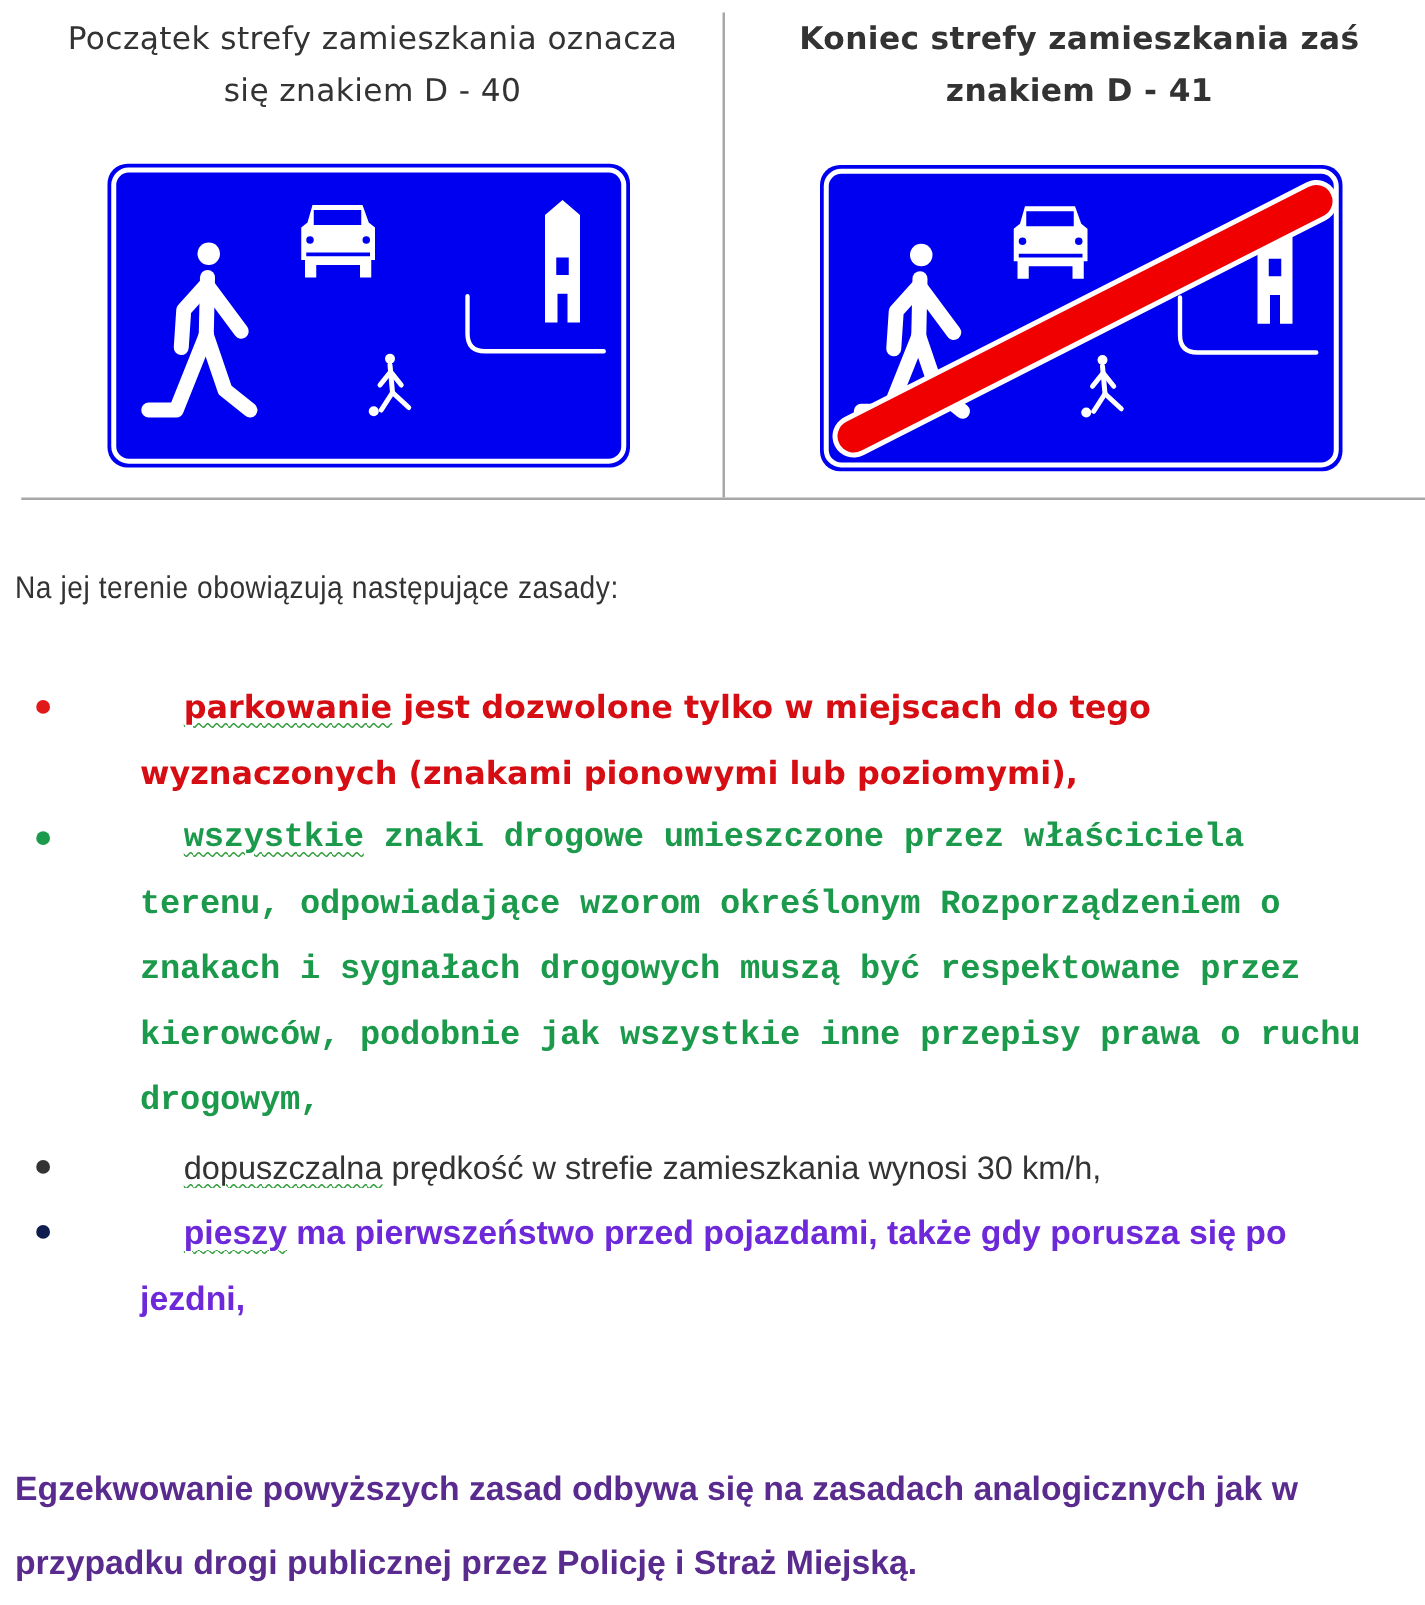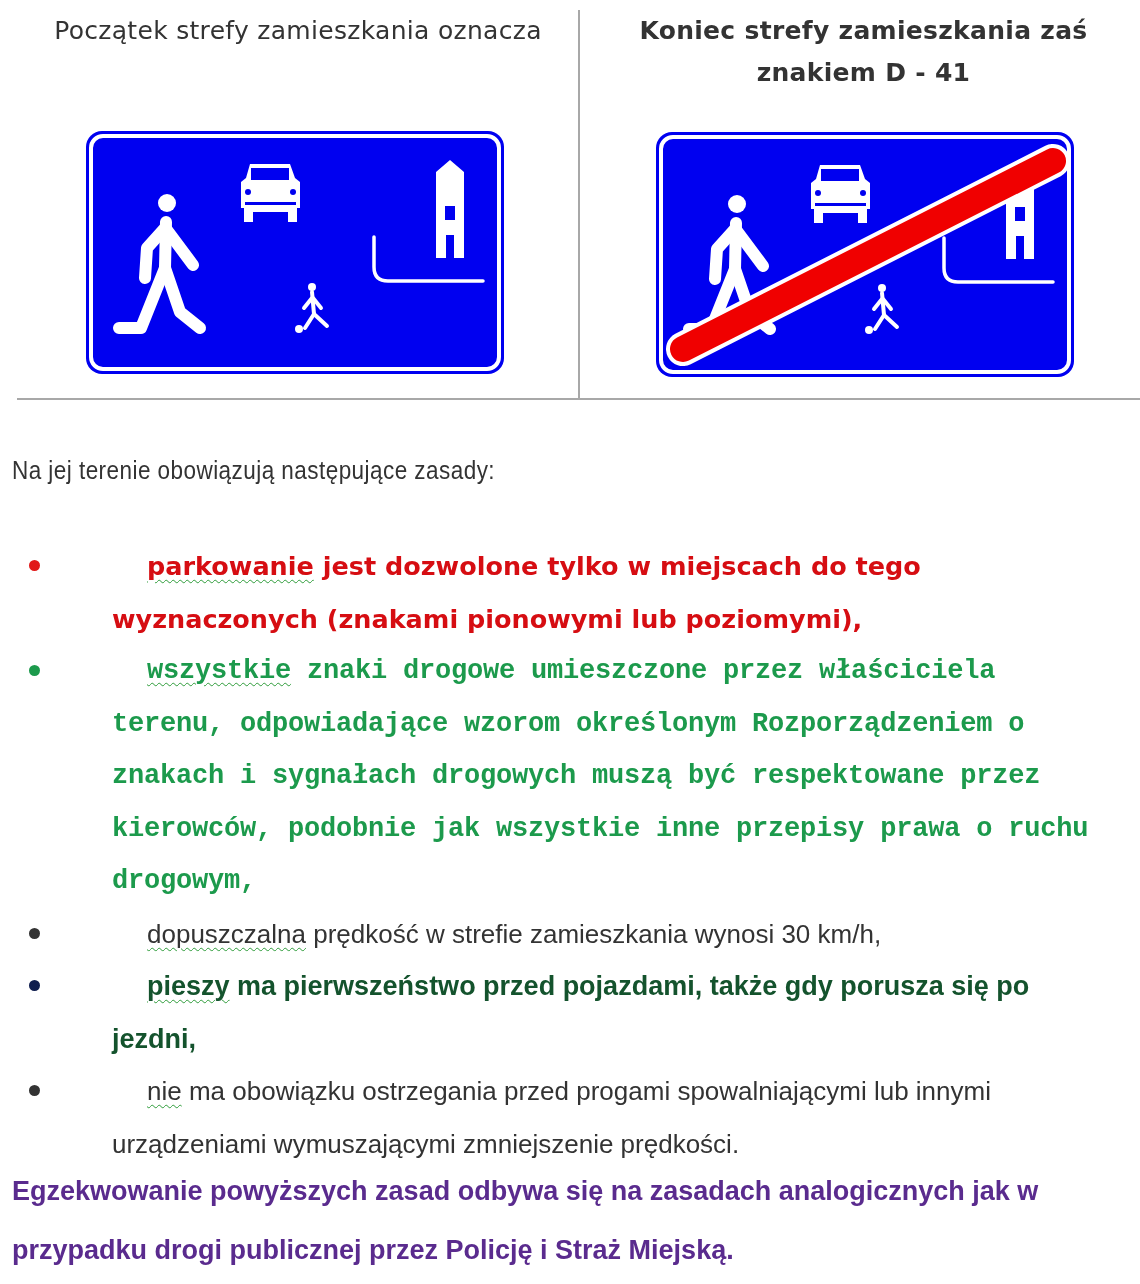--- a/index.html
+++ b/index.html
@@ -21,34 +21,35 @@
   .rule .bullet { position: absolute; left: 29px; top: 20px; width: 11px; height: 11px; border-radius: 50%; }
   .rule .first-indent { display: inline-block; width: 35px; }
   .spell { text-decoration: underline wavy #2e9c3a; text-decoration-thickness: 1px; text-underline-offset: 4px; }
 
   .rule.red { color: #d60d12; font-family: "DejaVu Sans", sans-serif; font-weight: bold; font-size: 25.5px; }
   .rule.red .bullet { background: #e11919; }
   .rule.green { color: #1c9a4c; font-family: Liberation Mono, monospace; font-weight: bold; font-size: 27px; letter-spacing: -0.2px; }
   .rule.green .bullet { background: #1c9a4c; }
   .rule.gray { color: #333333; font-family: "Liberation Sans", sans-serif; font-size: 26px; }
   .rule.gray .bullet { background: #333333; }
-  .rule.navy { color: #14532d; font-family: "Liberation Sans", sans-serif; font-weight: bold; font-size: 27px; }
+  .rule.navy { color: #6d28d9; font-family: "Liberation Sans", sans-serif; font-weight: bold; font-size: 27px; }
   .rule.navy .bullet { background: #0f1d4e; }
 
   .closing { position: absolute; left: 12px; top: 1162px; width: 1110px; font-family: "Liberation Sans", sans-serif; font-weight: bold; font-size: 27px; line-height: 59px; color: #5a2b8e; }
 </style>
 </head>
 <body>
 
 <div class="signs-table">
   <div class="divider"></div>
 
   <div class="col left">
     <div class="caption">
       <div>Początek strefy zamieszkania oznacza</div>
+      <div>się znakiem D - 40</div>
     </div>
     <svg class="sign" width="420" height="245" viewBox="0 0 420 245">
       <rect x="1" y="1" width="418" height="243" rx="16" fill="#0000f0"></rect>
       <rect x="6" y="6" width="408" height="233" rx="12" fill="none" stroke="#ffffff" stroke-width="4"></rect>
       <g fill="#ffffff">
         <path d="M161 48 L165 34 L205 34 L210 48 L215 52 L215 78 L212 78 L212 92 L203 92 L203 82 L168 82 L168 92 L159 92 L159 78 L156 78 L156 52 Z"></path>
         <rect x="166" y="38" width="38" height="12" fill="#0000f0"></rect>
         <circle cx="163" cy="62" r="3" fill="#0000f0"></circle>
         <circle cx="208" cy="62" r="3" fill="#0000f0"></circle>
         <rect x="160" y="72" width="51" height="3" fill="#0000f0"></rect>
@@ -133,19 +134,15 @@
     <span class="first-indent"></span><span class="spell">wszystkie</span><span> znaki drogowe umieszczone przez właściciela terenu, odpowiadające wzorom określonym Rozporządzeniem o znakach i sygnałach drogowych muszą być respektowane przez kierowców, podobnie jak wszystkie inne przepisy prawa o ruchu drogowym,</span>
   </li>
   <li class="rule gray">
     <span class="bullet"></span>
     <span class="first-indent"></span><span class="spell">dopuszczalna</span><span> prędkość w strefie zamieszkania wynosi 30 km/h,</span>
   </li>
   <li class="rule navy">
     <span class="bullet"></span>
     <span class="first-indent"></span><span class="spell">pieszy</span><span> ma pierwszeństwo przed pojazdami, także gdy porusza się po jezdni,</span>
   </li>
-  <li class="rule gray">
-    <span class="bullet"></span>
-    <span class="first-indent"></span><span class="spell">nie</span><span> ma obowiązku ostrzegania przed progami spowalniającymi lub innymi urządzeniami wymuszającymi zmniejszenie prędkości.</span>
-  </li>
 </ul>
 
 <div class="closing">Egzekwowanie powyższych zasad odbywa się na zasadach analogicznych jak w przypadku drogi publicznej przez Policję i Straż Miejską.</div>
 
 </body></html>

